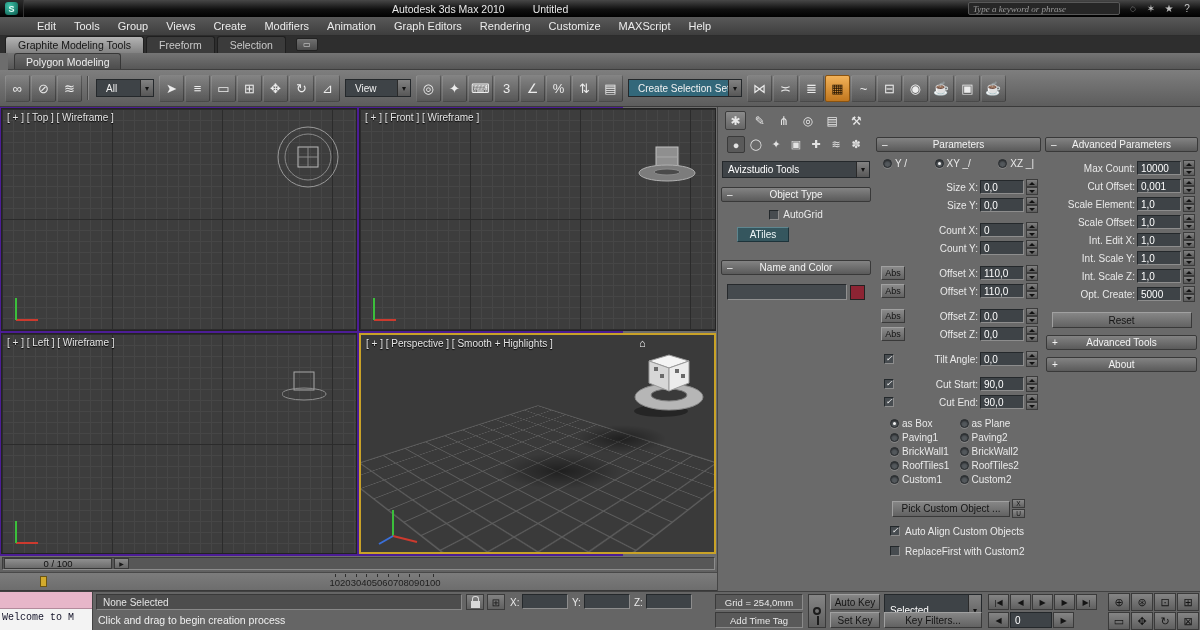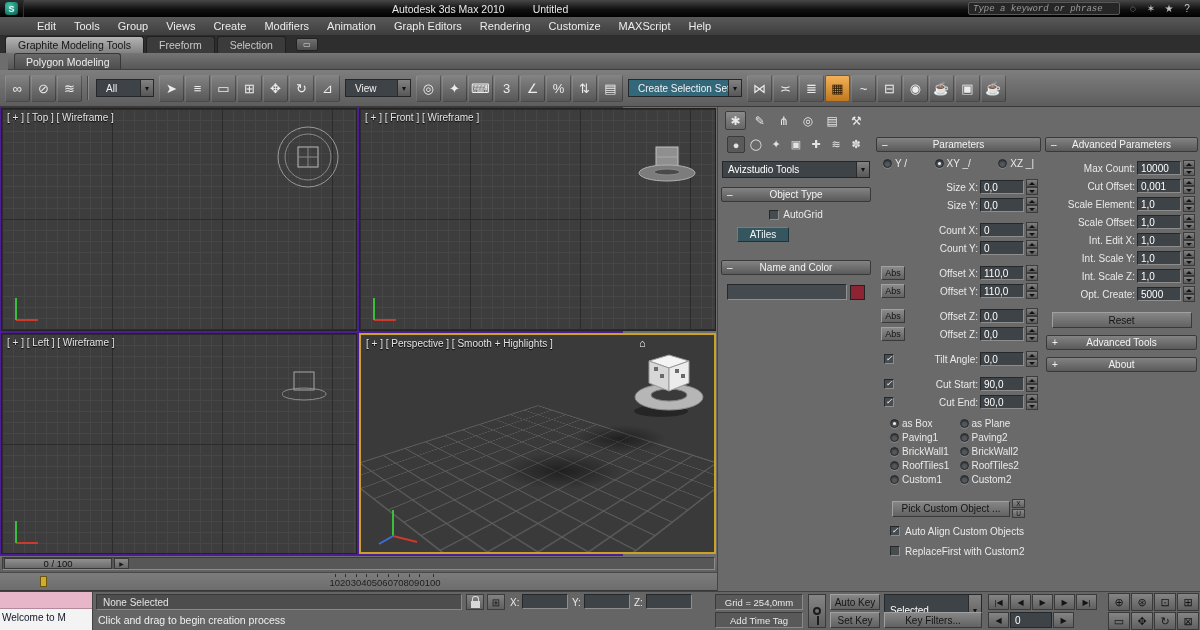--- a/index.html
+++ b/index.html
@@ -1,19 +1,19 @@
 <!DOCTYPE html>
 <html><head>
 <meta charset="utf-8">
 <style>
 *{margin:0;padding:0;box-sizing:border-box}
 html,body{width:1200px;height:630px;overflow:hidden}
 body{font-family:"Liberation Sans",sans-serif;background:#6d6d6d;color:#e6e6e6;font-size:11px}
 button{font-family:inherit;cursor:default}
-input{font-family:Liberation Mono, monospace}
+input{font-family:Liberation Serif, serif}
 .app{position:relative;width:1200px;height:630px;background:#6d6d6d;overflow:hidden}
 .abs{position:absolute}
 
 
 .titlebar{position:absolute;left:0;top:0;width:100%;height:17px;background:linear-gradient(#474747,#101010 55%,#000);display:flex;align-items:center;color:#ddd;z-index:30}
 .logo{width:24px;height:17px;background:linear-gradient(#2c2c2c,#000);display:flex;align-items:center;justify-content:center;border-right:1px solid #333}
 .logo i{width:13px;height:13px;border-radius:3px;background:radial-gradient(circle at 35% 30%,#3fc4aa,#0b5a4e);color:#eafffa;font-size:9px;font-weight:bold;font-style:normal;display:flex;align-items:center;justify-content:center}
 .title-text{position:absolute;left:392px;display:flex;gap:28px;font-size:10.5px;color:#e9e9e9;white-space:nowrap}
 .infocenter{position:absolute;right:6px;top:2px;display:flex;align-items:center;gap:6px;height:13px}
 .ic-search{width:152px;height:13px;background:#262626;border:1px solid #585858;border-radius:2px;color:#cfcfcf;font-size:9px;padding:0 4px}
@@ -121,21 +121,21 @@
 .ruler{position:absolute;left:0;top:573px;width:717px;height:18px;background:linear-gradient(#7c7c7c,#6d6d6d);border-bottom:1px solid #383838}
 .ruler .marker{position:absolute;left:40px;top:3px;width:7px;height:11px;background:#d3ab2c;border:1px solid #6b5512}
 .ticks{position:absolute;left:100px;top:0;width:570px;height:100%;display:flex;justify-content:center}
 .tick{position:relative;color:#202020;font-size:9.5px;padding-top:4px}
 .tick::before{content:"";position:absolute;top:1px;left:50%;width:1px;height:3px;background:#2e2e2e}
 
 
 .statusbar{position:absolute;left:0;top:591px;width:1200px;height:39px;background:#656565;border-top:1px solid #414141}
 .listener{position:absolute;left:0;top:0;width:93px;height:39px;border-right:1px solid #424242}
 .listener-pink{height:17px;background:#e7b6c9;border-bottom:1px solid #b38a9c}
-.listener-white{height:21px;background:#f3f3f3;color:#14142a;font-family:Liberation Sans, sans-serif;font-size:10px;padding:3px 2px;white-space:nowrap;overflow:hidden}
+.listener-white{height:21px;background:#f3f3f3;color:#14142a;font-family:Liberation Mono, monospace;font-size:10px;padding:3px 2px;white-space:nowrap;overflow:hidden}
 .sel-field{position:absolute;left:96px;top:2px;width:366px;height:16px;background:#4d4d4d;border:1px solid;border-color:#393939 #888 #888 #393939;color:#e4e4e4;font-size:10px;display:flex;align-items:center;padding:0 6px}
 .prompt{position:absolute;left:98px;top:22px;font-size:10.5px;color:#f0f0f0;white-space:nowrap}
 .mini-btn{position:absolute;top:2px;width:18px;height:16px;background:linear-gradient(#828282,#606060);border:1px solid #3c3c3c;color:#161616;font-size:10px;display:flex;align-items:center;justify-content:center}
 .lockbtn{left:466px}
 .absbtn{left:487px}
 .lockico{position:relative;width:9px;height:7px;background:#d8d8d8;margin-top:4px}
 .lockico::before{content:"";position:absolute;top:-5px;left:1px;width:5px;height:5px;border:1.5px solid #d8d8d8;border-bottom:none;border-radius:3px 3px 0 0}
 .coord-label{position:absolute;top:5px;font-size:10px;color:#eaeaea}
 .coord-field{position:absolute;top:2px;width:46px;height:15px;background:#3e4347;border:1px solid;border-color:#24282b #8d8d8d #8d8d8d #24282b;color:#fff;font-size:10px;padding:0 3px}
 .inset-box{position:absolute;left:715px;width:88px;height:16px;background:#595959;border:1px solid;border-color:#3a3a3a #8a8a8a #8a8a8a #3a3a3a;color:#e9e9e9;font-size:9.5px;display:flex;align-items:center;justify-content:center;white-space:nowrap}

